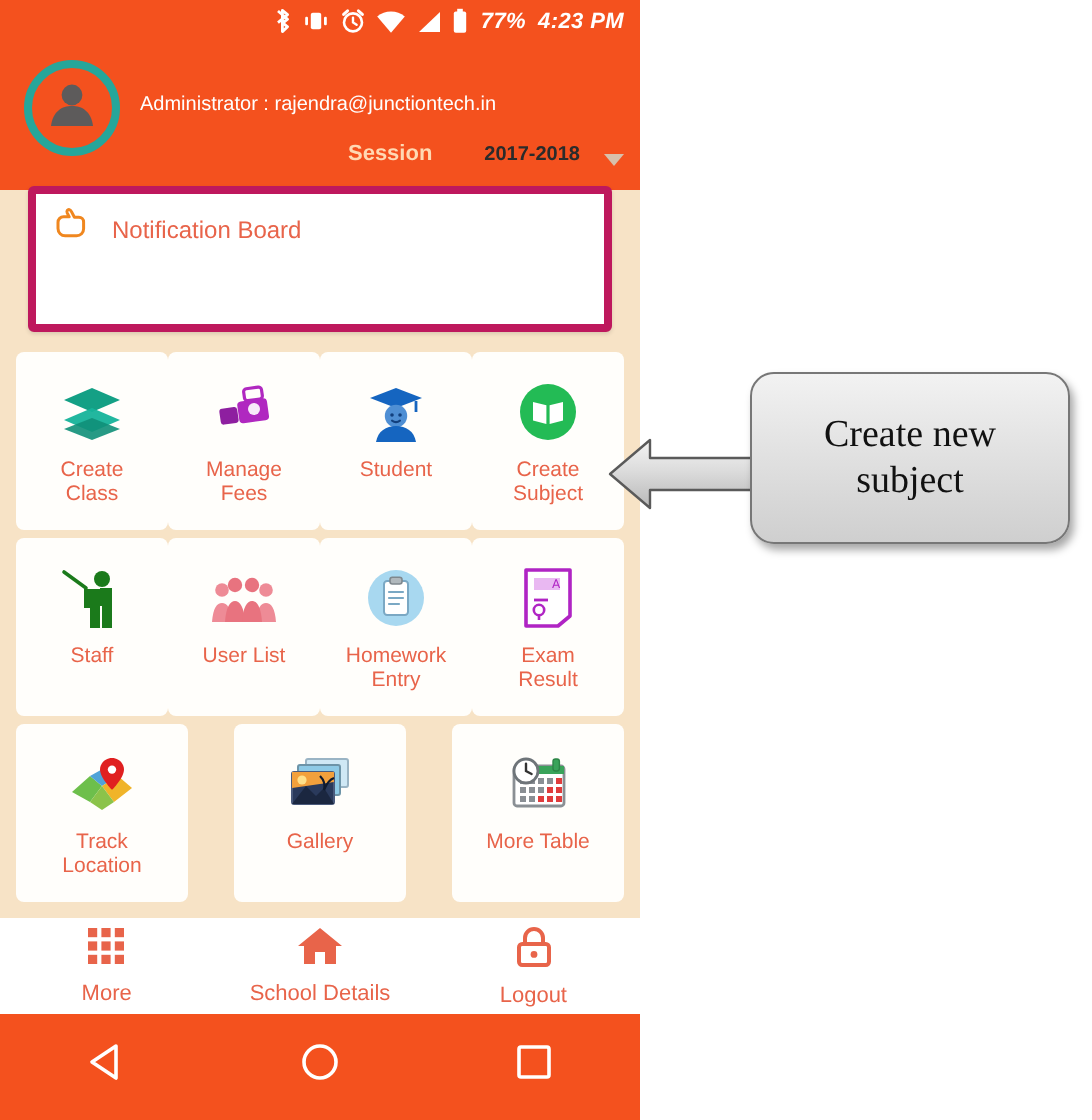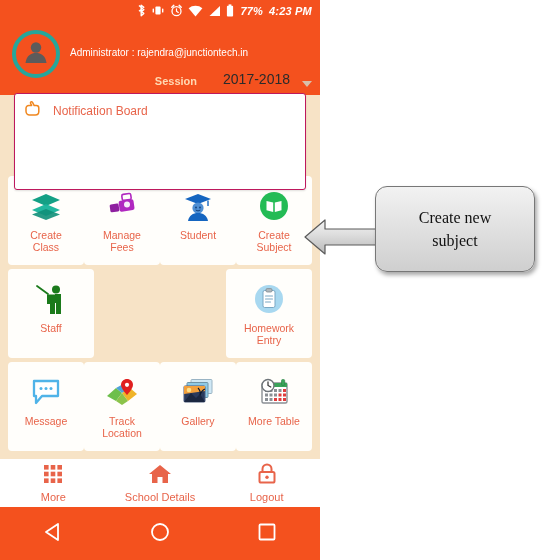--- a/index.html
+++ b/index.html
@@ -87,41 +87,41 @@
     align-items: flex-end;
   }
   #session-label {
     color: #ffd9b3;
     font-size: 11px;
     font-weight: bold;
     margin-right: 26px;
   }
   #session-value {
     color: #2b2b2b;
-    font-size: 14px;
-    font-weight: normal;
+    font-size: 10px;
+    font-weight: bold;
   }
   #session-caret {
     margin-left: 12px;
     width: 0;
     height: 0;
     border-left: 5px solid transparent;
     border-right: 5px solid transparent;
     border-top: 6px solid #d8c0ab;
   }
 
   
   #notif-card {
     position: absolute;
     left: 14px;
     top: 93px;
     width: 292px;
-    height: 97px;
+    height: 73px;
     background: #ffffff;
-    border: 1px solid #be185d;
+    border: 4px solid #be185d;
     border-radius: 3px;
     box-sizing: border-box;
     box-shadow: 0 1px 2px rgba(0,0,0,.12);
     z-index: 5;
   }
   #notif-head {
     display: flex;
     align-items: center;
     padding: 6px 0 0 8px;
   }
@@ -225,21 +225,21 @@
     border: 1px solid #777;
     background: linear-gradient(180deg, #f2f2f2 0%, #e2e2e2 45%, #cfcfcf 100%);
     box-shadow: 2px 3px 4px rgba(0,0,0,.35);
     display: flex;
     align-items: center;
     justify-content: center;
     z-index: 20;
   }
   #callout-text {
     font-family: "Liberation Serif", serif;
-    font-size: 16px;
+    font-size: 19px;
     color: #111;
     text-align: center;
     line-height: 23px;
     white-space: pre-line;
   }
   #callout-arrow {
     position: absolute;
     left: 303px;
     top: 213px;
     z-index: 15;
@@ -384,49 +384,67 @@
             <path d="M2 2 L13 10" stroke="#1b7a1b" stroke-width="1.8" stroke-linecap="round"></path>
             <circle cx="21" cy="5.5" r="4" fill="#1b7a1b"></circle>
             <path d="M12 11 L20 11 L20 30 L15 30 L15 20 L12 20 Z" fill="#1b7a1b"></path>
             <path d="M20 10 L26 10 L26 30 L21 30 L21 19 L20 19 Z" fill="#1b7a1b"></path>
             <path d="M12 10.5 L22 10.5 L22 14 L12 14 Z" fill="#1b7a1b"></path>
           </svg>
         </div>
         <div class="tile-label">Staff</div>
       </div>
 
+      <div class="tile">
+        <div class="tile-icon">
+          <svg width="34" height="26" viewBox="0 0 34 26">
+            <circle cx="6" cy="9" r="3.4" fill="#ee8b96"></circle>
+            <path d="M1 25 C1.5 18 3.5 15.5 6 15.5 C8.5 15.5 10.5 18 11 25 Z" fill="#ee8b96"></path>
+            <circle cx="28" cy="9" r="3.4" fill="#ee8b96"></circle>
+            <path d="M23 25 C23.5 18 25.5 15.5 28 15.5 C30.5 15.5 32.5 18 33 25 Z" fill="#ee8b96"></path>
+            <circle cx="12.5" cy="6.5" r="3.6" fill="#e8737f"></circle>
+            <path d="M7.5 25 C8 17.5 10 14.5 12.5 14.5 C15 14.5 17 17.5 17.5 25 Z" fill="#e8737f"></path>
+            <circle cx="21" cy="6.5" r="3.6" fill="#e8737f"></circle>
+            <path d="M16 25 C16.5 17.5 18.5 14.5 21 14.5 C23.5 14.5 25.5 17.5 26 25 Z" fill="#e8737f"></path>
+          </svg>
+        </div>
+        <div class="tile-label">User List</div>
+      </div>
 
       <div class="tile">
         <div class="tile-icon">
           <svg width="30" height="30" viewBox="0 0 30 30">
             <circle cx="15" cy="15" r="14" fill="#a8d8f0"></circle>
             <rect x="9" y="6.5" width="12" height="17" rx="1.6" fill="#fff" stroke="#7aa8c4" stroke-width="1"></rect>
             <rect x="12" y="4.6" width="6" height="3.4" rx="1.2" fill="#b0b8bd" stroke="#7f888e" stroke-width=".8"></rect>
             <path d="M11.5 12 L18.5 12 M11.5 15 L18.5 15 M11.5 18 L16.5 18" stroke="#7aa8c4" stroke-width="1.1" stroke-linecap="round"></path>
           </svg>
         </div>
         <div class="tile-label">Homework
 Entry</div>
       </div>
 
+      <div class="tile">
+        <div class="tile-icon">
+          <svg width="26" height="30" viewBox="0 0 26 30">
+            <path d="M2 1 L24 1 L24 24 L18 29 L2 29 Z" fill="#fff" stroke="#b024c4" stroke-width="1.8" stroke-linejoin="round"></path>
+            <rect x="6" y="5" width="13" height="6" fill="#e9b8f2"></rect>
+            <text x="15" y="10" font-family="DejaVu Sans" font-size="6" fill="#b024c4">A</text>
+            <path d="M6 16 L13 16" stroke="#b024c4" stroke-width="1.4"></path>
+            <circle cx="8.5" cy="21" r="2.6" fill="none" stroke="#b024c4" stroke-width="1.3"></circle>
+            <path d="M8.5 23.6 L8.5 26" stroke="#b024c4" stroke-width="1.3"></path>
+          </svg>
+        </div>
+        <div class="tile-label">Exam
+Result</div>
+      </div>
     </div>
 
     <div class="grid-row">
 
-      <div class="tile">
-        <div class="tile-icon">
-          <svg width="32" height="28" viewBox="0 0 32 28">
-            <path d="M4 3 L28 3 L28 18 L12 18 L6 25 L6 18 L4 18 Z" fill="#fff" stroke="#4fb3e8" stroke-width="2.3" stroke-linejoin="round"></path>
-            <circle cx="11" cy="10.5" r="1.5" fill="#4fb3e8"></circle>
-            <circle cx="16" cy="10.5" r="1.5" fill="#4fb3e8"></circle>
-            <circle cx="21" cy="10.5" r="1.5" fill="#4fb3e8"></circle>
-          </svg>
-        </div>
-        <div class="tile-label">Message</div>
-      </div>
 
       <div class="tile">
         <div class="tile-icon">
           <svg width="34" height="28" viewBox="0 0 34 28">
             <path d="M2 18 L11 10 L17 15 L11 23 Z" fill="#6dbf4b"></path>
             <path d="M11 10 L20 5 L25 10 L17 15 Z" fill="#4fa3d8"></path>
             <path d="M17 15 L25 10 L32 16 L23 23 Z" fill="#f0b429"></path>
             <path d="M11 23 L17 15 L23 23 L17 27 Z" fill="#8bc34a"></path>
             <path d="M22 1 C18.7 1 16 3.6 16 6.8 C16 11 22 17 22 17 C22 17 28 11 28 6.8 C28 3.6 25.3 1 22 1 Z" fill="#e02020"></path>
             <circle cx="22" cy="6.8" r="2.1" fill="#fff"></circle>

